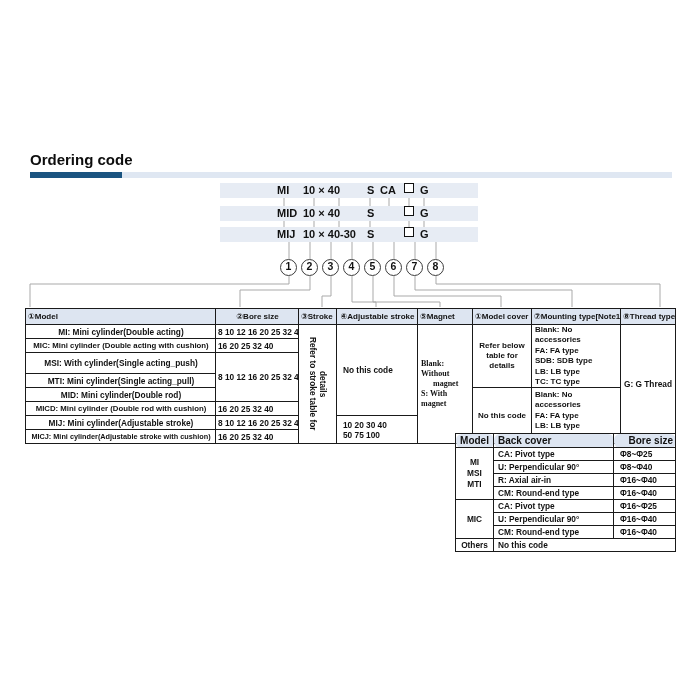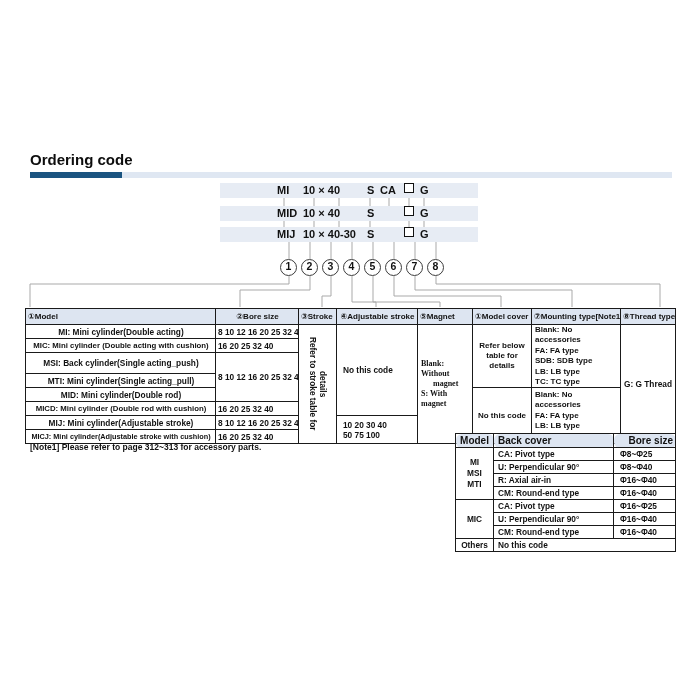--- a/index.html
+++ b/index.html
@@ -159,21 +159,21 @@
 SDB: SDB type
 LB: LB type
 TC: TC type</td>
       <td class="thread-cell" rowspan="8">G: G Thread</td>
     </tr>
     <tr>
       <td class="model-cell model-sm">MIC: Mini cylinder (Double acting with cushion)</td>
       <td class="bore-cell">16 20 25 32 40</td>
     </tr>
     <tr>
-      <td class="model-cell">MSI: Back cylinder(Single acting_push)</td>
+      <td class="model-cell">MSI: With cylinder(Single acting_push)</td>
       <td class="bore-cell" rowspan="3">8 10 12 16 20 25 32 40</td>
     </tr>
     <tr>
       <td class="model-cell">MTI: Mini cylinder(Single acting_pull)</td>
     </tr>
     <tr>
       <td class="model-cell">MID: Mini cylinder(Double rod)</td>
       <td class="backcover-cell" rowspan="4">No this code</td>
       <td class="mount-cell" rowspan="4">Blank: No accessories
 FA: FA type
@@ -190,21 +190,20 @@
       <td class="adj-bottom" rowspan="2">10 20 30 40
 50 75 100</td>
     </tr>
     <tr>
       <td class="model-cell model-xs">MICJ: Mini cylinder(Adjustable stroke with cushion)</td>
       <td class="bore-cell">16 20 25 32 40</td>
     </tr>
   </tbody>
     </table>
 
-  <div id="note">[Note1]  Please refer to page 312~313 for accessory parts.</div>
 
   <table id="sub-table">
     <colgroup>
         <col style="width:38px">
         <col style="width:120px">
         <col style="width:62px">
       </colgroup>
     <tbody>
         <tr>
       <th class="h-model" style="background:#dde5f1;">Model</th>

